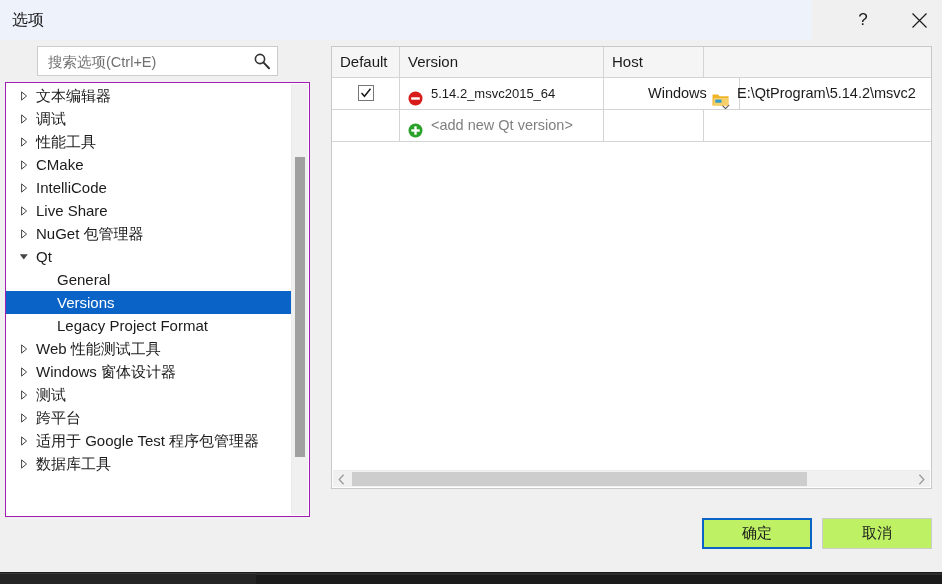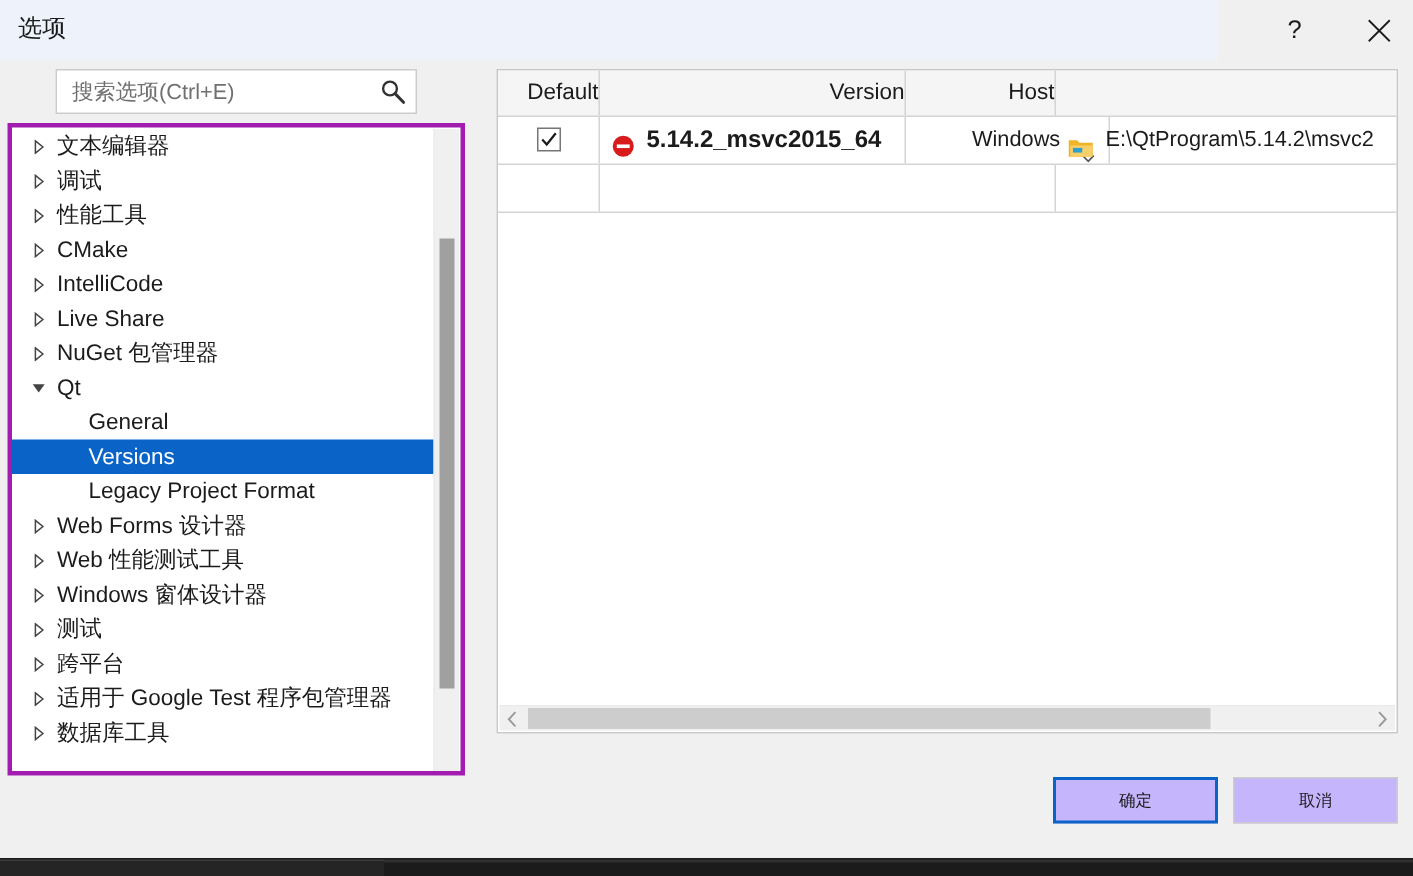--- a/index.html
+++ b/index.html
@@ -85,21 +85,21 @@
     width: 18px; height: 18px;
     color: #444;
   }
 
   .tree-panel {
     position: absolute;
     left: 5px; top: 82px;
     width: 305px;
     height: 435px;
     background: #ffffff;
-    border: 3px solid #a21caf;
+    border: 1px solid #a21caf;
     box-sizing: border-box;
     overflow: hidden;
   }
   .tree-list {
     position: absolute;
     left: 0; top: 1px;
     width: 286px;
   }
   .tree-row {
     position: relative;
@@ -157,21 +157,20 @@
     overflow: hidden;
   }
   .grid-header {
     position: absolute;
     left: 0; top: 0;
     width: 599px;
     height: 31px;
     background: #f5f5f5;
     border-bottom: 1px solid #d4d4d4;
     box-sizing: border-box;
-    text-align: right;
   }
   .gh-cell {
     position: absolute;
     top: 0;
     height: 30px;
     line-height: 30px;
     font-size: 15px;
     color: #1b1b1b;
     padding-left: 8px;
     box-sizing: border-box;
@@ -231,22 +230,22 @@
     width: 15px; height: 15px;
   }
   .icon-folder {
     position: absolute;
     left: 8px; top: 9px;
     width: 17px; height: 14px;
   }
   .ver-text {
     position: absolute;
     left: 31px; top: 0;
-    font-weight: bold;
-    font-size: 16px;
+    font-weight: normal;
+    font-size: 13px;
   }
   .add-text {
     position: absolute;
     left: 31px; top: 0;
     color: #808080;
     font-size: 14.5px;
   }
   .host-text { position: absolute; left: 8px; top: 0; }
   .host-chev {
     position: absolute;
@@ -289,25 +288,25 @@
     background: #cdcdcd;
     cursor: default;
   }
 
   
   .btn {
     position: absolute;
     top: 518px;
     width: 110px;
     height: 31px;
-    background: #c4b5fd;
+    background: #bef264;
     border: 1px solid #cccccc;
     box-sizing: border-box;
     font-family: "Liberation Sans", "DejaVu Sans", sans-serif;
-    font-size: 11px;
+    font-size: 15px;
     color: #1b1b1b;
     cursor: pointer;
     padding: 0;
   }
   .btn-ok { left: 702px; border: 2px solid #0a64c8; }
   .btn-cancel { left: 822px; }
 
   
   .bg-strip {
     position: absolute;
@@ -435,28 +434,20 @@
         </div>
         <div class="tree-row lvl1">
           <span class="tree-label">Legacy Project Format</span>
         </div>
         <div class="tree-row lvl0">
           <span class="tree-arrow">
             <svg width="9" height="10" viewBox="0 0 9 10">
               <path d="M1.6 0.9 L6.6 5 L1.6 9.1 Z" fill="none" stroke="#444" stroke-width="1"></path>
             </svg>
           </span>
-          <span class="tree-label">Web Forms 设计器</span>
-        </div>
-        <div class="tree-row lvl0">
-          <span class="tree-arrow">
-            <svg width="9" height="10" viewBox="0 0 9 10">
-              <path d="M1.6 0.9 L6.6 5 L1.6 9.1 Z" fill="none" stroke="#444" stroke-width="1"></path>
-            </svg>
-          </span>
           <span class="tree-label">Web 性能测试工具</span>
         </div>
         <div class="tree-row lvl0">
           <span class="tree-arrow">
             <svg width="9" height="10" viewBox="0 0 9 10">
               <path d="M1.6 0.9 L6.6 5 L1.6 9.1 Z" fill="none" stroke="#444" stroke-width="1"></path>
             </svg>
           </span>
           <span class="tree-label">Windows 窗体设计器</span>
         </div>
@@ -538,20 +529,30 @@
             <path d="M1.6 5 h14.4 v7.5 h-14.4 z" fill="#f7cf6b"></path>
             <rect x="3.3" y="6.6" width="6.2" height="3.1" fill="#2f9fd0"></rect>
           </svg>
         </span>
         <span class="path-text">E:\QtProgram\5.14.2\msvc2</span>
       </div>
     </div>
 
     <div class="grid-row row2">
       <div class="gc" style="left:0px;width:68px;"></div>
+      <div class="gc" style="left:68px;width:204px;">
+        <span class="icon-add">
+          <svg width="15" height="15" viewBox="0 0 15 15">
+            <circle cx="7.5" cy="7.5" r="7" fill="#2aa22a"></circle>
+            <rect x="3.3" y="6.3" width="8.4" height="2.4" fill="#ffffff"></rect>
+            <rect x="6.3" y="3.3" width="2.4" height="8.4" fill="#ffffff"></rect>
+          </svg>
+        </span>
+        <span class="add-text">&lt;add new Qt version&gt;</span>
+      </div>
       <div class="gc" style="left:272px;width:100px;"></div>
       <div class="gc gc-last" style="left:372px;width:227px;"></div>
     </div>
 
     <div class="grid-hscroll">
       <div class="hs-arrow hs-left">
         <svg width="7" height="11" viewBox="0 0 7 11">
             <path d="M5.6 0.8 L1.2 5.5 L5.6 10.2" stroke="#9a9a9a" stroke-width="1.3" fill="none"></path>
           </svg>
       </div>

